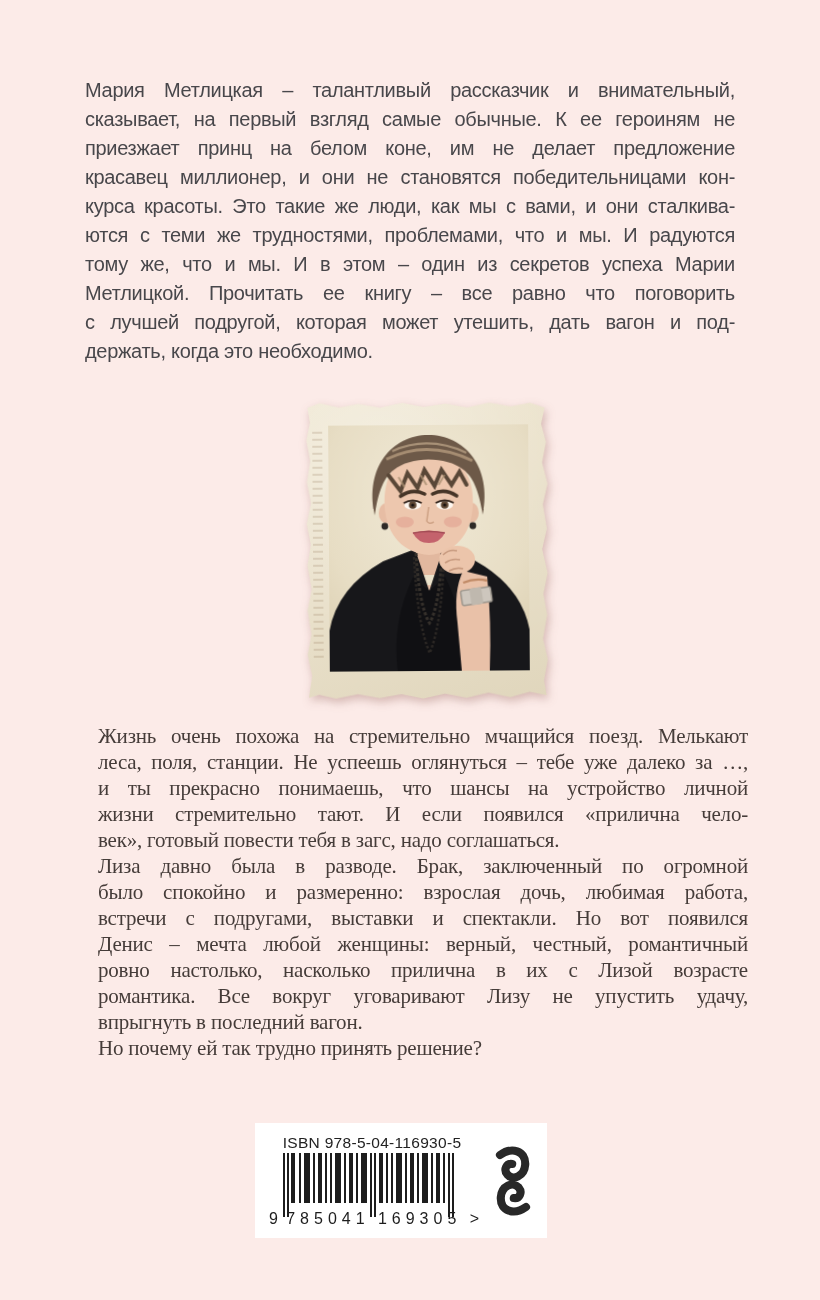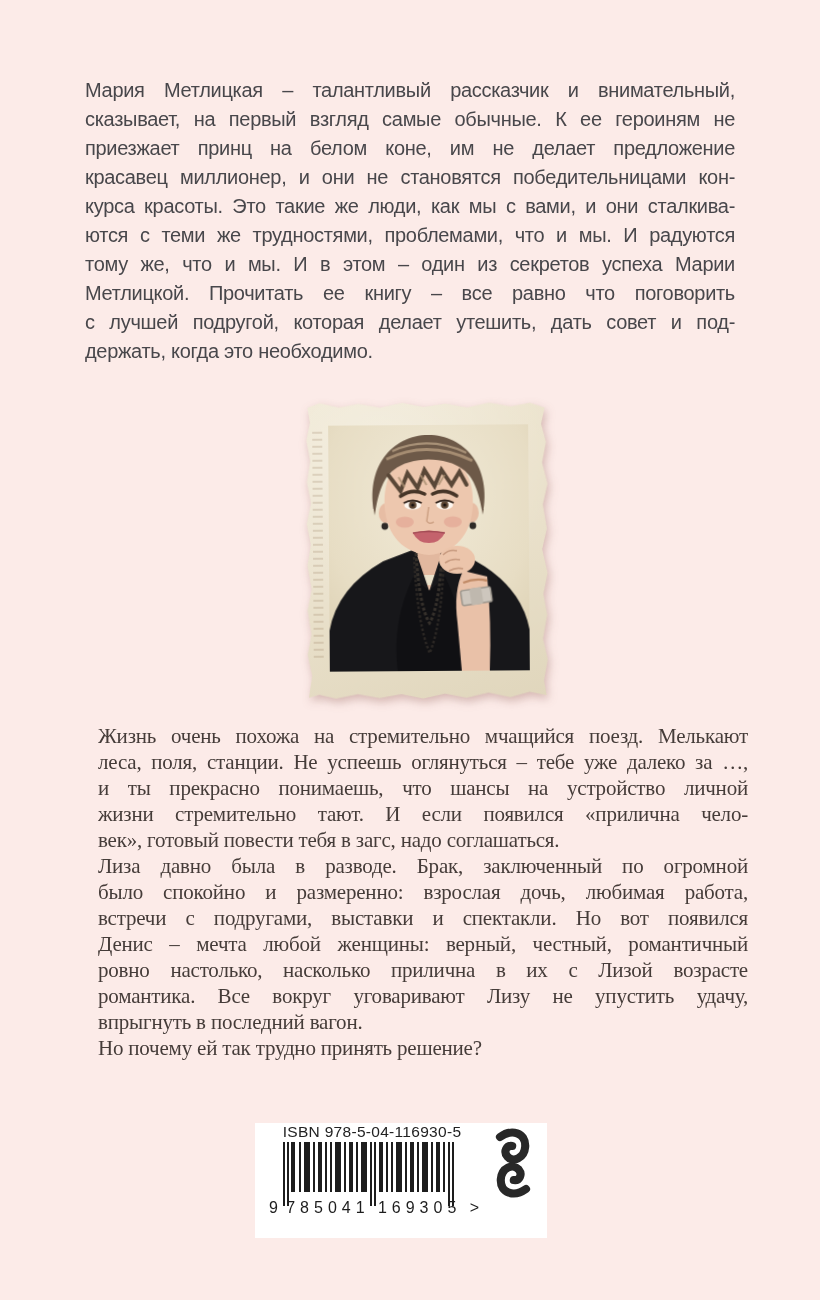--- a/index.html
+++ b/index.html
@@ -35,21 +35,21 @@
   .photo svg{display:block;}
   
   .synopsis{
     position:absolute;left:98px;top:723px;width:650px;
     font-family:"Liberation Serif","DejaVu Serif",serif;
     font-size:21px;line-height:26px;color:#453c39;letter-spacing:-0.2px;
   }
   
   .barcode-box{
     position:absolute;left:255px;top:1123px;width:292px;height:115px;background:#ffffff;
-    display:flex;align-items:flex-start;
+    display:flex;align-items:center;
   }
   .barcode-left{position:relative;width:212px;margin-left:14px;}
   .isbn{font-size:15.5px;color:#222;letter-spacing:.3px;text-align:center;width:206px;margin-bottom:1px;}
   .digits{
     position:relative;width:210px;display:flex;justify-content:space-between;
     font-size:16px;color:#1d1d1d;margin-top:-13px;
   }
   .digits .grp{letter-spacing:5px;}
   .eksmo-wrap{margin-left:6px;margin-top:4px;}
 </style>
@@ -60,21 +60,21 @@
 
   <section class="about">
       <div class="line">Мария Метлицкая – талантливый рассказчик и внимательный,</div>
       <div class="line">сказывает, на первый взгляд самые обычные. К ее героиням не</div>
       <div class="line">приезжает принц на белом коне, им не делает предложение</div>
       <div class="line">красавец миллионер, и они не становятся победительницами кон-</div>
       <div class="line">курса красоты. Это такие же люди, как мы с вами, и они сталкива-</div>
       <div class="line">ются с теми же трудностями, проблемами, что и мы. И радуются</div>
       <div class="line">тому же, что и мы. И в этом – один из секретов успеха Марии</div>
       <div class="line">Метлицкой. Прочитать ее книгу – все равно что поговорить</div>
-      <div class="line">с лучшей подругой, которая делает утешить, дать совет и под-</div>
+      <div class="line">с лучшей подругой, которая может утешить, дать вагон и под-</div>
       <div class="line last">держать, когда это необходимо.</div>
     </section>
 
   <figure class="paper-wrap" style="margin:0">
     <div class="paper">
       <div class="margin-scribble"></div>
       <div class="photo">
         <svg width="200" height="246" viewBox="0 0 200 246">
           <defs>
             <radialGradient id="bgGlow" cx="50%" cy="30%" r="75%">

